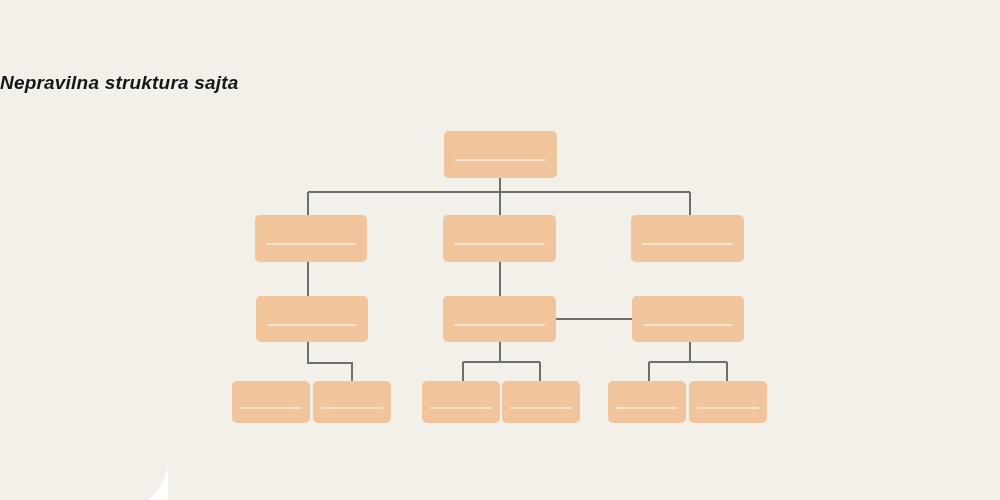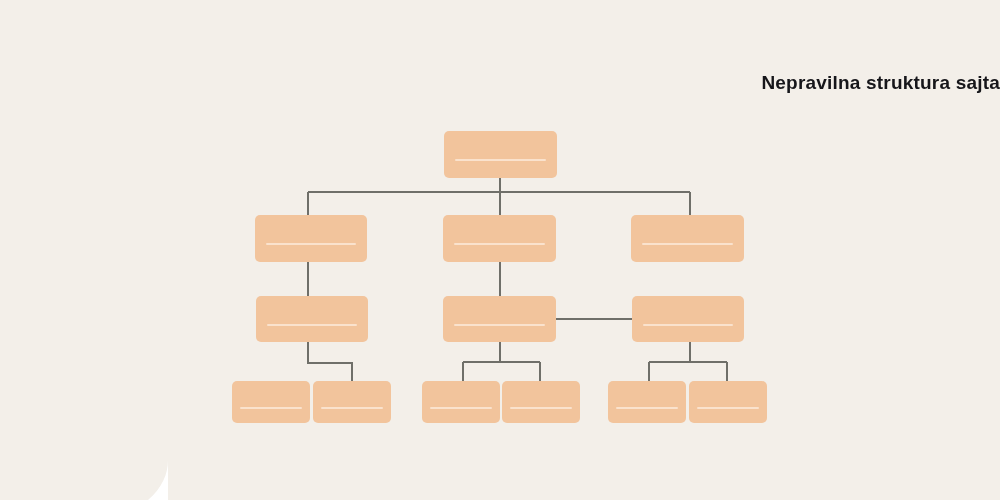--- a/index.html
+++ b/index.html
@@ -19,27 +19,28 @@
     width: 1000px;
     height: 500px;
     background: #f3efe9;
     overflow: hidden;
   }
   #title {
     position: absolute;
     left: 0;
     top: 72px;
     width: 1000px;
-    text-align: right;
+    text-align: left;
     font-size: 19px;
     font-weight: bold;
     letter-spacing: 0.2px;
     color: #16161a;
     font-family: "Liberation Sans", sans-serif;
     white-space: nowrap;
+    font-style: italic;
   }
   #edges {
     position: absolute;
     left: 0;
     top: 0;
     width: 1000px;
     height: 500px;
   }
   .node {
     position: absolute;

